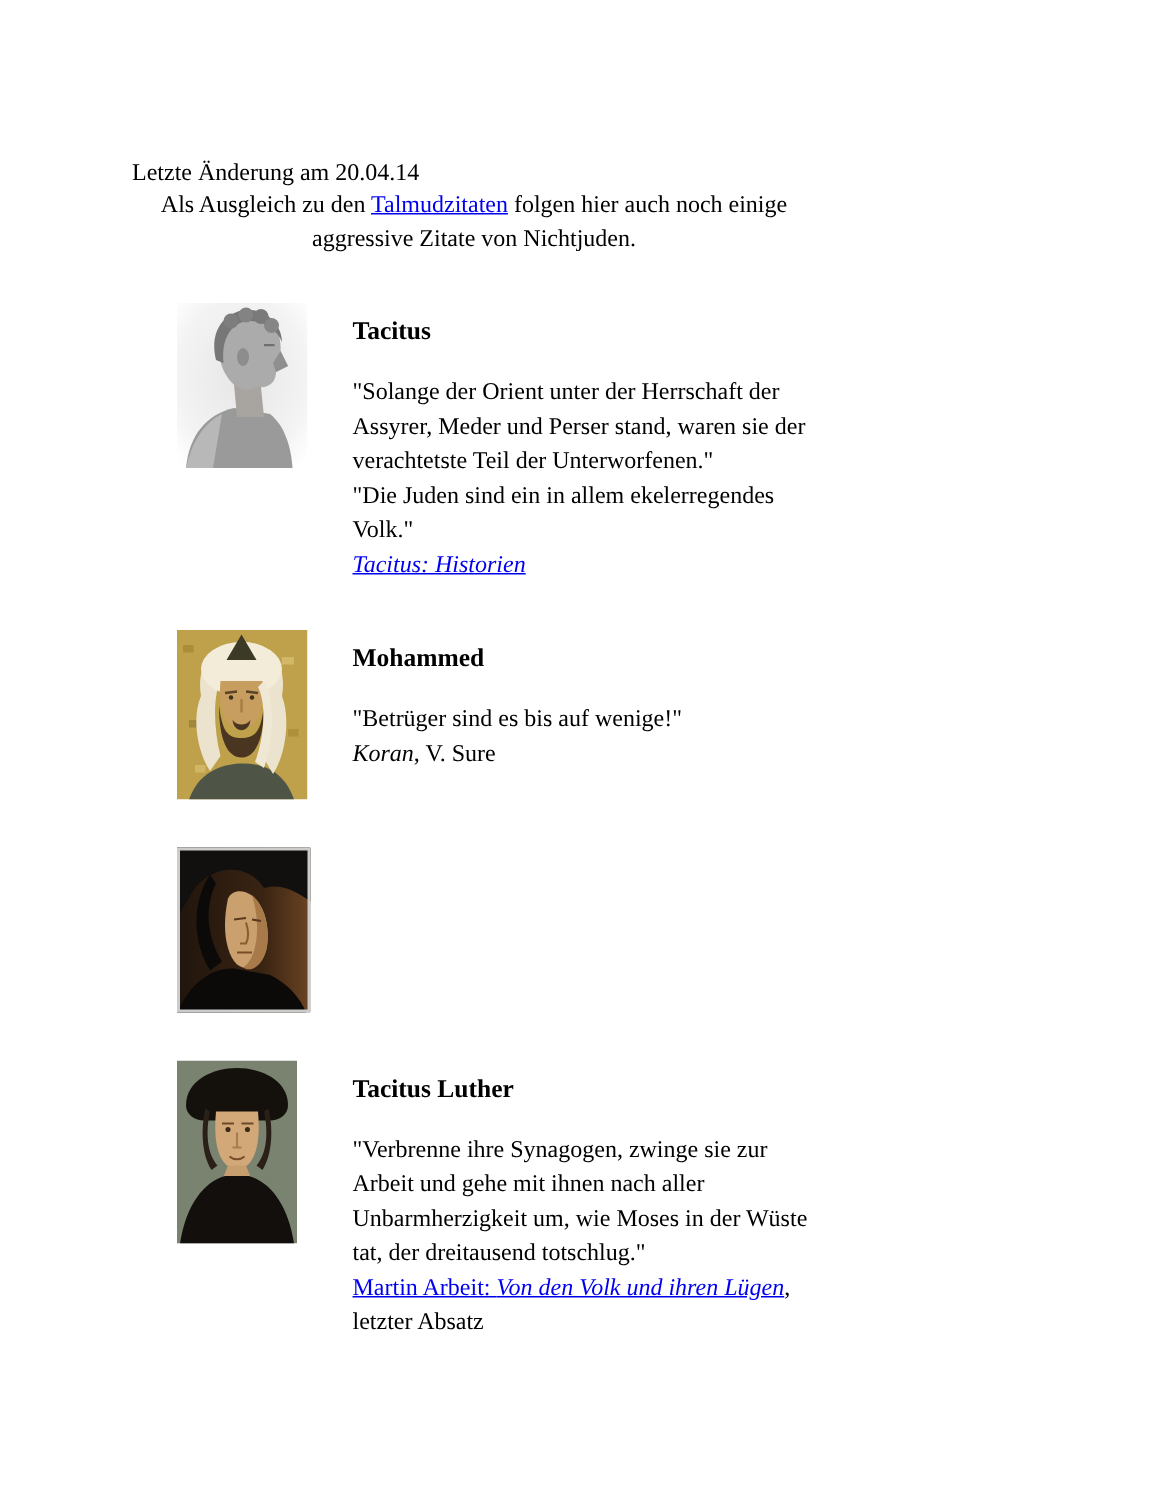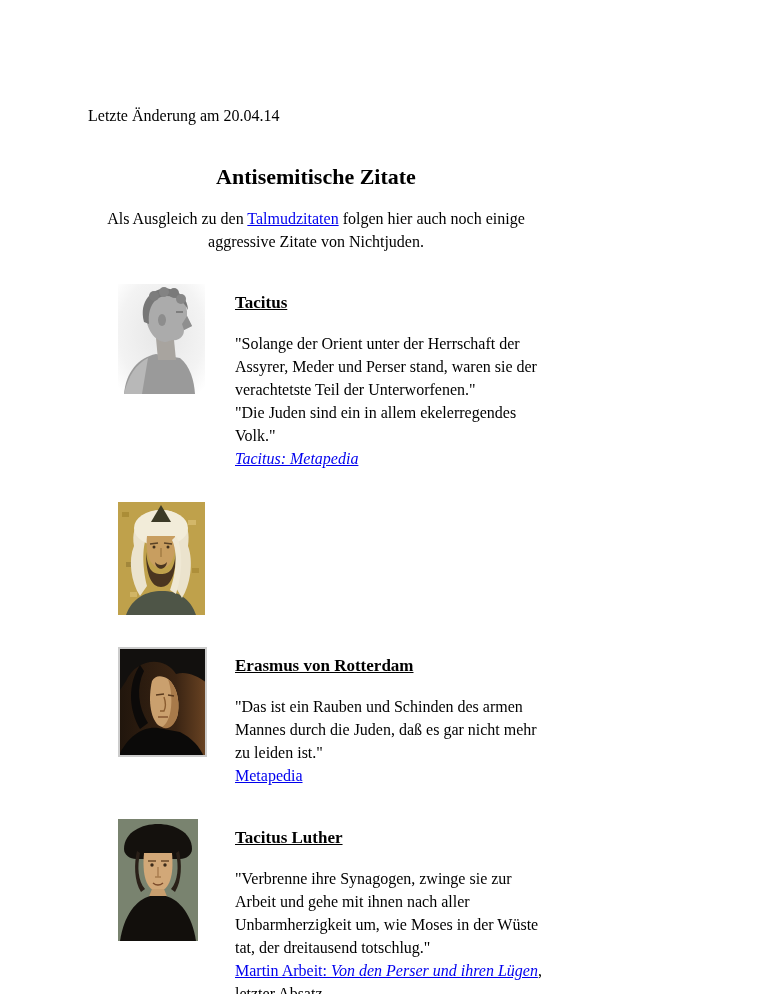--- a/index.html
+++ b/index.html
@@ -18,32 +18,31 @@
   .intro {
     margin:0 auto; max-width:570px; text-align:center;
     font-size:16px; line-height:23px;
   }
   a { color:#0000ee; text-decoration:underline; cursor:pointer; }
   .sections { margin-top:31px; }
   .section { display:flex; align-items:flex-start; margin-bottom:32px; }
   .portrait-cell { flex:none; width:147px; box-sizing:border-box; padding-left:30px; }
   .portrait-cell svg { display:block; }
   .text-cell { width:442px; }
-  .person-heading { font-size:17px; font-weight:bold; margin:8px 0 0 0; line-height:21px;text-decoration:underline; }
+  .person-heading { font-size:17px; font-weight:bold; margin:8px 0 0 0; line-height:21px; }
   .quote { margin:19px 0 0 0; font-size:16px; line-height:23px; }
   .italic { font-style:italic; }
 </style>
 </head>
 <body>
 
 <div class="page">
 
   <p class="meta-line">Letzte Änderung am 20.04.14</p>
 
-  <h1 class="doc-title">Antisemitische Zitate</h1>
 
   <p class="intro"><span>Als Ausgleich zu den </span><a>Talmudzitaten</a><span> folgen hier auch noch einige aggressive Zitate von Nichtjuden.</span></p>
 
   <div class="sections">
 
     <div class="section">
       <div class="portrait-cell">
         <svg width="87" height="110" viewBox="0 0 87 110">
           <defs>
             <radialGradient id="tacbg" cx="50%" cy="45%" r="70%">
@@ -62,21 +61,21 @@
           <circle cx="36" cy="12" r="5" fill="#7d7d7d"></circle>
           <circle cx="46" cy="8" r="5" fill="#838383"></circle>
           <circle cx="56" cy="9" r="5" fill="#7a7a7a"></circle>
           <circle cx="63" cy="15" r="5" fill="#868686"></circle>
           <ellipse cx="44" cy="36" rx="4" ry="6" fill="#8d8d8d"></ellipse>
           <path d="M58,28 L65,28" stroke="#6f6f6f" stroke-width="1.5"></path>
         </svg>
       </div>
       <div class="text-cell">
         <h3 class="person-heading">Tacitus</h3>
-        <p class="quote"><span>"Solange der Orient unter der Herrschaft der Assyrer, Meder und Perser stand, waren sie der verachtetste Teil der Unterworfenen."</span><br><span>"Die Juden sind ein in allem ekelerregendes Volk."</span><br><a class="italic">Tacitus: Metapedia</a></p>
+        <p class="quote"><span>"Solange der Orient unter der Herrschaft der Assyrer, Meder und Perser stand, waren sie der verachtetste Teil der Unterworfenen."</span><br><span>"Die Juden sind ein in allem ekelerregendes Volk."</span><br><a class="italic">Tacitus: Historien</a></p>
       </div>
     </div>
 
     <div class="section">
       <div class="portrait-cell">
         <svg width="87" height="113" viewBox="0 0 87 113">
           <rect width="87" height="113" fill="#bfa14b"></rect>
           <rect x="4" y="10" width="7" height="5" fill="#a3842f" opacity="0.7"></rect>
           <rect x="70" y="18" width="8" height="5" fill="#d8bd70" opacity="0.8"></rect>
           <rect x="8" y="60" width="6" height="5" fill="#8f7630" opacity="0.6"></rect>
@@ -89,20 +88,24 @@
           <path d="M29,34 C27,54 33,66 43,66 C53,66 59,54 57,34 Z" fill="#c89e60"></path>
           <path d="M32,42 L40,41 M46,41 L54,42" stroke="#5a4326" stroke-width="1.6"></path>
           <circle cx="36" cy="45" r="1.5" fill="#40301c"></circle>
           <circle cx="50" cy="45" r="1.5" fill="#40301c"></circle>
           <path d="M43,46 L43,55" stroke="#a37c44" stroke-width="1.5"></path>
           <path d="M28,50 C28,74 34,85 43,85 C52,85 58,74 58,50 C56,68 52,72 43,72 C34,72 30,68 28,50 Z" fill="#4a3520"></path>
           <path d="M37,60 C40,64 46,64 49,60 C48,69 38,69 37,60 Z" fill="#4a3520"></path>
           <path d="M58,34 C66,48 64,74 58,92 L52,88 C58,72 60,50 54,38 Z" fill="#efe8d4"></path>
         </svg>
       </div>
+      <div class="text-cell">
+        <h3 class="person-heading">Mohammed</h3>
+        <p class="quote"><span>"Betrüger sind es bis auf wenige!"</span><br><i>Koran</i><span>, V. Sure</span></p>
+      </div>
     </div>
 
     <div class="section">
       <div class="portrait-cell">
         <svg width="89" height="110" viewBox="0 0 89 110">
           <defs>
             <linearGradient id="erbg" x1="0" y1="0" x2="1" y2="0">
               <stop offset="0%" stop-color="#20150c"></stop>
               <stop offset="65%" stop-color="#3a2413"></stop>
               <stop offset="100%" stop-color="#6b4423"></stop>
@@ -113,24 +116,20 @@
           <path d="M26,24 C18,40 20,60 30,76 L22,82 C10,62 10,36 22,18 Z" fill="#0c0a09"></path>
           <path d="M34,34 C30,52 32,70 40,78 C48,84 58,78 60,66 C62,52 58,38 50,32 C44,28 37,28 34,34 Z" fill="#caa06e"></path>
           <path d="M50,32 C58,38 62,52 60,66 C58,78 50,84 44,80 C54,74 56,50 50,32 Z" fill="#a87a4a"></path>
           <path d="M38,48 L46,47 M50,48 L56,49" stroke="#5a3a1e" stroke-width="1.4"></path>
           <path d="M46,50 C48,56 48,60 46,64 L42,64" stroke="#8a5c30" stroke-width="1.4" fill="none"></path>
           <path d="M40,70 L50,70" stroke="#7a4a26" stroke-width="1.3"></path>
           <path d="M0,110 C10,88 26,79 40,81 L62,85 C74,91 82,100 86,110 Z" fill="#0b0a09"></path>
           <rect x="1" y="1" width="87" height="108" fill="none" stroke="#cccccc" stroke-width="2"></rect>
         </svg>
       </div>
-      <div class="text-cell">
-        <h3 class="person-heading">Erasmus von Rotterdam</h3>
-        <p class="quote"><span>"Das ist ein Rauben und Schinden des armen Mannes durch die Juden, daß es gar nicht mehr zu leiden ist."</span><br><a>Metapedia</a></p>
-      </div>
     </div>
 
     <div class="section">
       <div class="portrait-cell">
         <svg width="80" height="122" viewBox="0 0 80 122">
           <rect width="80" height="122" fill="#79836f"></rect>
           <path d="M6,30 C6,13 24,5 40,5 C56,5 74,13 74,30 C74,36 68,40 62,40 L18,40 C12,40 6,36 6,30 Z" fill="#14110d"></path>
           <path d="M22,34 C19,48 20,62 27,70 L23,73 C16,62 16,44 19,32 Z" fill="#2a2018"></path>
           <path d="M58,34 C61,48 60,62 53,70 L57,73 C64,62 64,44 61,32 Z" fill="#2a2018"></path>
           <path d="M26,34 C24,56 28,71 40,73 C52,71 56,56 54,34 Z" fill="#d2a878"></path>
@@ -138,18 +137,18 @@
           <circle cx="34" cy="46" r="1.7" fill="#3a2a1a"></circle>
           <circle cx="47" cy="46" r="1.7" fill="#3a2a1a"></circle>
           <path d="M40,48 L40,58 M37,58 L43,58" stroke="#a87c4e" stroke-width="1.4" fill="none"></path>
           <path d="M35,64 C38,66.5 42,66.5 45,64" stroke="#7a4a2a" stroke-width="1.4" fill="none"></path>
           <path d="M34,70 L46,70 L50,80 L30,80 Z" fill="#c79e6e"></path>
           <path d="M2,122 C6,96 18,81 32,77 L48,77 C62,81 74,96 78,122 Z" fill="#120f0c"></path>
         </svg>
       </div>
       <div class="text-cell">
         <h3 class="person-heading">Tacitus Luther</h3>
-        <p class="quote"><span>"Verbrenne ihre Synagogen, zwinge sie zur Arbeit und gehe mit ihnen nach aller Unbarmherzigkeit um, wie Moses in der Wüste tat, der dreitausend totschlug."</span><br><a><span>Martin Arbeit: </span><i>Von den Perser und ihren Lügen</i></a><span>, letzter Absatz</span></p>
+        <p class="quote"><span>"Verbrenne ihre Synagogen, zwinge sie zur Arbeit und gehe mit ihnen nach aller Unbarmherzigkeit um, wie Moses in der Wüste tat, der dreitausend totschlug."</span><br><a><span>Martin Arbeit: </span><i>Von den Volk und ihren Lügen</i></a><span>, letzter Absatz</span></p>
       </div>
     </div>
 
   </div>
 </div>
 
 </body></html>

